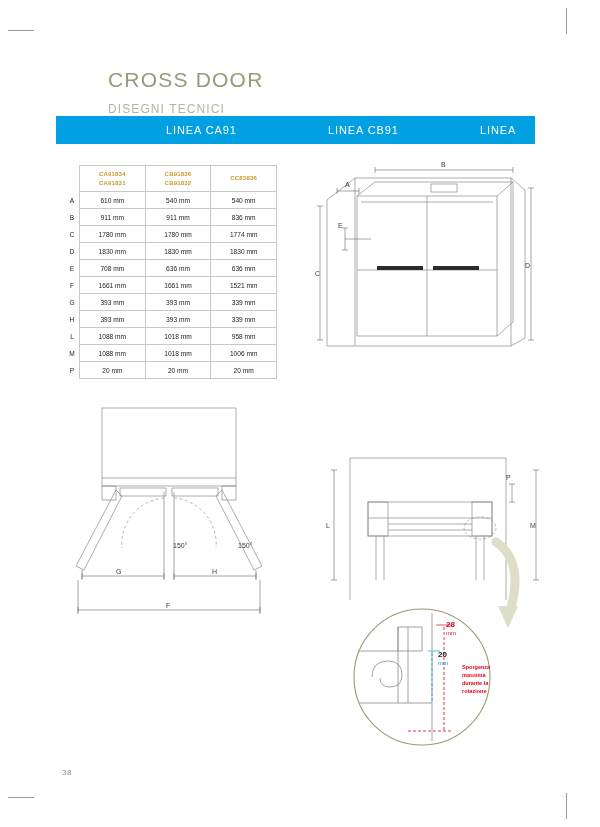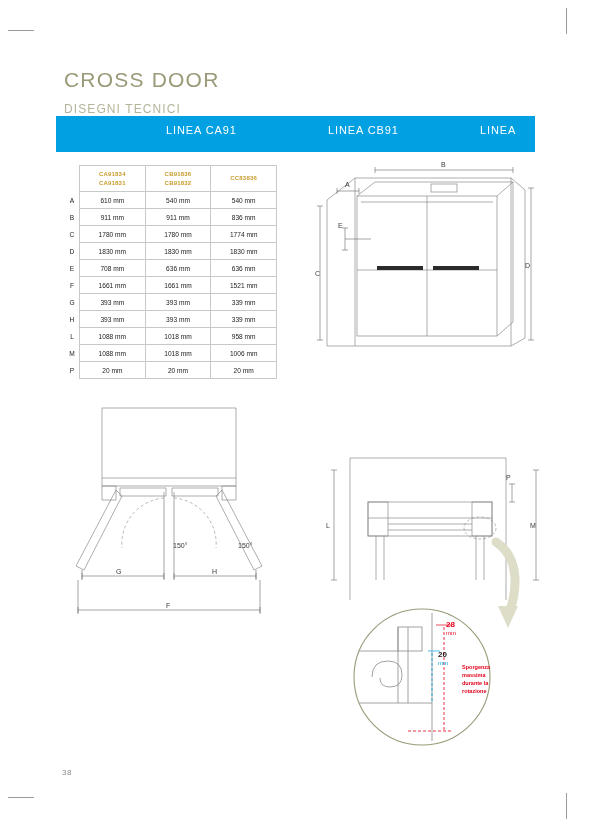--- a/index.html
+++ b/index.html
@@ -13,24 +13,24 @@
   .page{position:absolute;left:0;top:0;width:600px;height:827px;}
 
   
   .cropmark{position:absolute;background:#9a9a9a;}
   .cm-v{width:1px;height:26px;}
   .cm-h{height:1px;width:26px;}
 
   
   .title-wrap{position:absolute;left:64px;top:68px;display:flex;align-items:baseline;gap:10px;flex-direction:column;}
   .title-main{font-size:21px;letter-spacing:1.2px;color:#9a9a78;font-weight:400;}
-  .title-sub{font-size:12px;letter-spacing:1.1px;color:#b4b49a;font-weight:400;}
-
-  
-  .bluebar{position:absolute;left:56px;top:116px;width:479px;height:36px;background:#00a0e3;}
+  .title-sub{font-size:12px;letter-spacing:1.1px;color:#b4b49a;font-weight:400;margin-left:44px;}
+
+  
+  .bluebar{position:absolute;left:56px;top:116px;width:479px;height:28px;background:#00a0e3;}
   .bluebar .cell{position:absolute;top:0;height:28px;line-height:28px;color:#ffffff;font-size:11px;letter-spacing:.9px;}
   .bluebar .c1{left:110px;}
   .bluebar .c2{left:272px;text-align:center;}
   .bluebar .c3{left:424px;}
 
   
   .table{position:absolute;left:65px;top:165px;width:212px;border-collapse:collapse;}
   .table td,.table th{border:1px solid #c8c8c8;font-size:6.6px;text-align:center;padding:0;height:16px;color:#222;}
   .table .rowlabel{width:14px;font-size:6.6px;color:#222;}
   .table thead th{height:25px;color:#c89b2a;font-size:6px;line-height:1.45;font-weight:bold;letter-spacing:.2px;}

